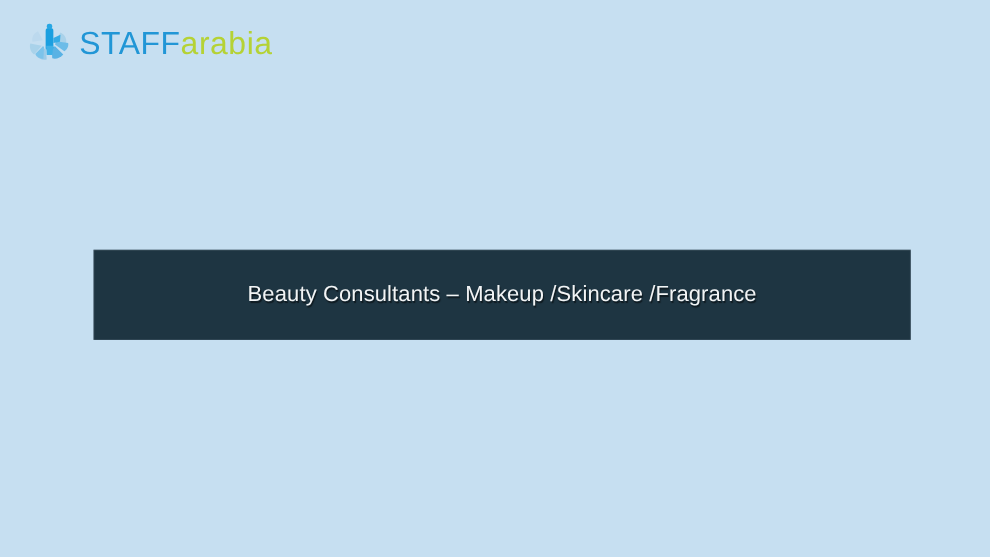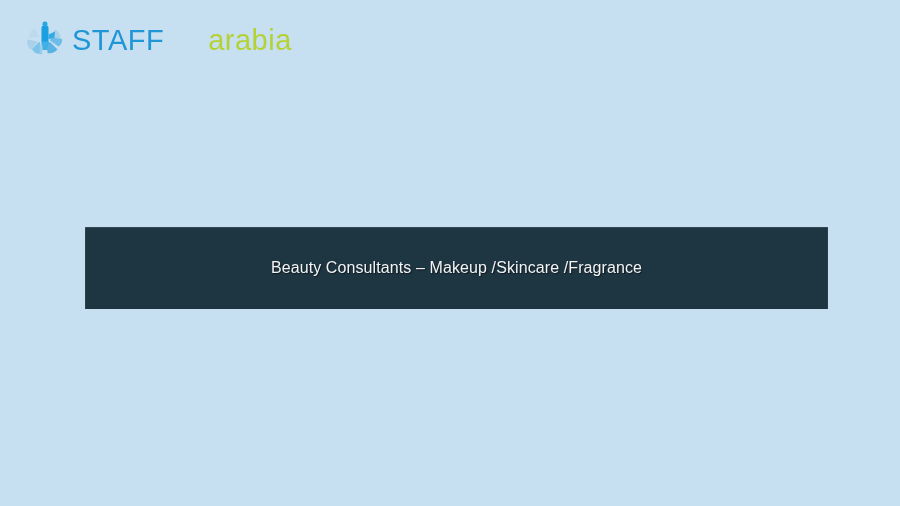--- a/index.html
+++ b/index.html
@@ -56,21 +56,20 @@
     align-items: baseline;
   }
   .logo-staff {
     color: #2196d6;
     text-transform: uppercase;
     font-stretch: condensed;
   }
   .logo-arabia {
     color: #b5d235;
     text-transform: lowercase;
-    margin-left: 44px;
   }
 
   
   #title-banner {
     position: absolute;
     left: 85px;
     top: 227px;
     width: 743px;
     height: 82px;
     background: #1e3542;
@@ -78,21 +77,21 @@
                 inset 1px 0 0 rgba(255,255,255,0.07),
                 inset -1px 0 0 rgba(255,255,255,0.05);
     display: flex;
     align-items: center;
     justify-content: center;
   }
 
   #title-text {
     color: #f2f4f5;
     font-family: "Liberation Sans", sans-serif;
-    font-size: 16px;
+    font-size: 20px;
     font-weight: 400;
     letter-spacing: 0.1px;
     line-height: 1.2;
     text-align: center;
     white-space: nowrap;
     text-shadow: 1px 1px 1px rgba(0,0,0,0.55);
     padding: 0 12px;
   }
 </style>
 </head>

